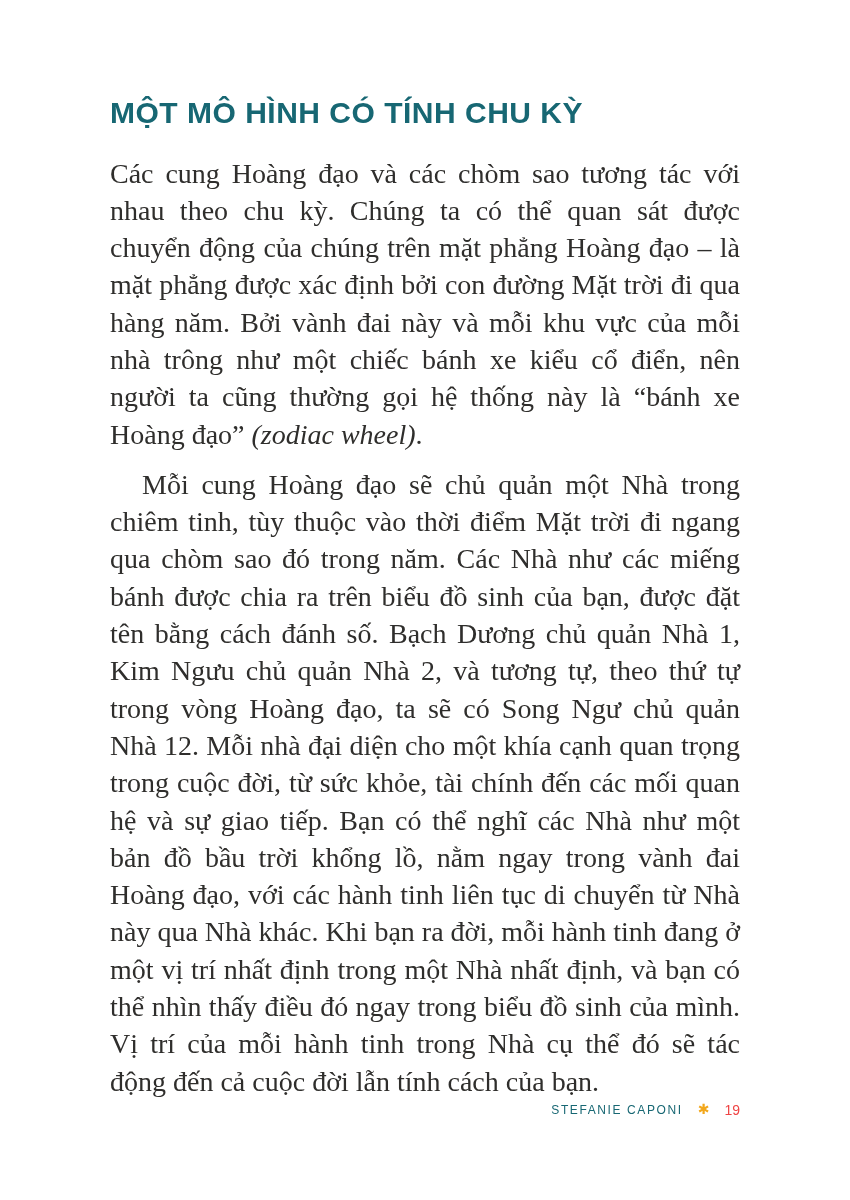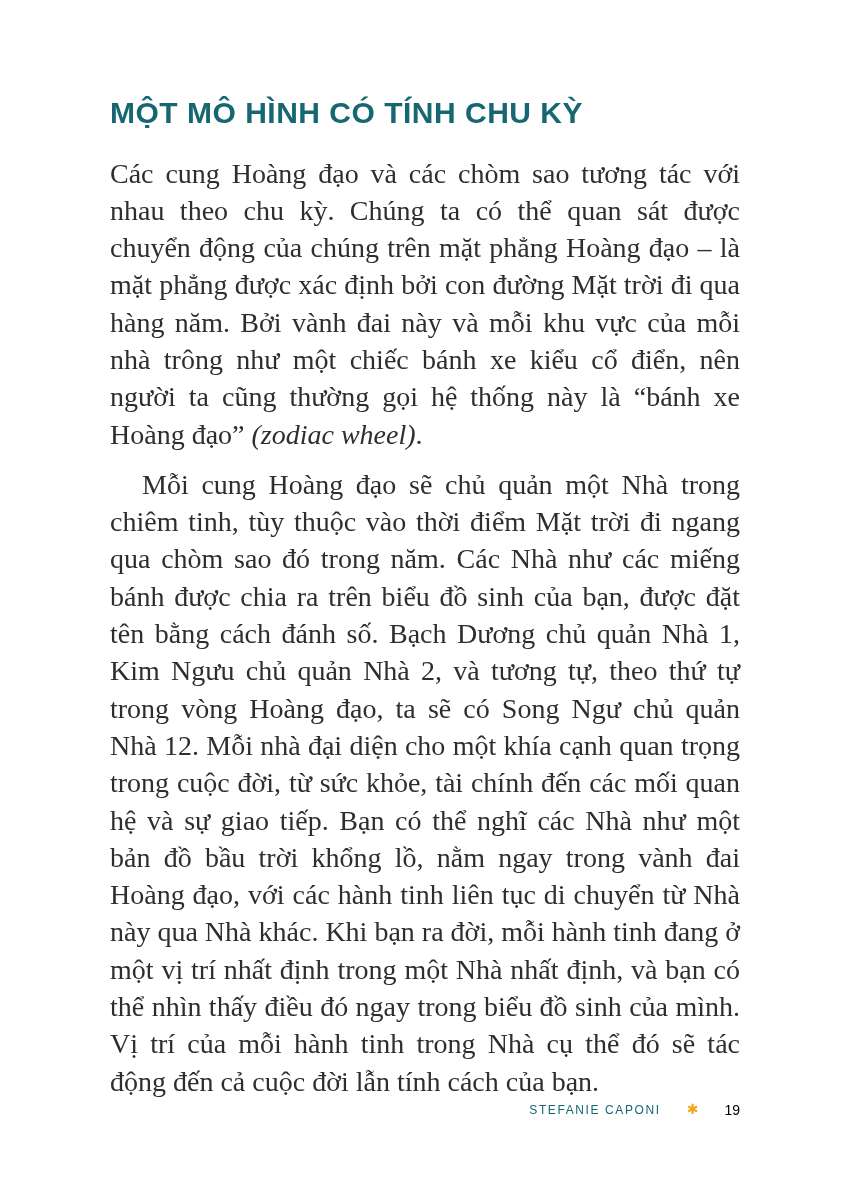--- a/index.html
+++ b/index.html
@@ -44,38 +44,38 @@
   }
   .para em {
     font-style: italic;
   }
   .page-footer {
     position: absolute;
     right: 110px;
     bottom: 82px;
     display: flex;
     align-items: center;
-    gap: 26px;
+    gap: 15px;
     font-family: "Liberation Sans", sans-serif;
   }
   .footer-author {
     font-size: 12px;
     letter-spacing: 1.6px;
     font-weight: 500;
     color: #176773;
   }
   .footer-star {
     font-size: 14px;
     color: #f2a71b;
     line-height: 1;
     transform: translateY(-1px);
   }
   .footer-pagenum {
     font-size: 14px;
-    color: #000000;
+    color: #ef4444;
   }
 </style>
 </head>
 <body>
 
 <div class="page">
 
   <h1 class="chapter-title">MỘT MÔ HÌNH CÓ TÍNH CHU KỲ</h1>
 
   <div class="body-text">

